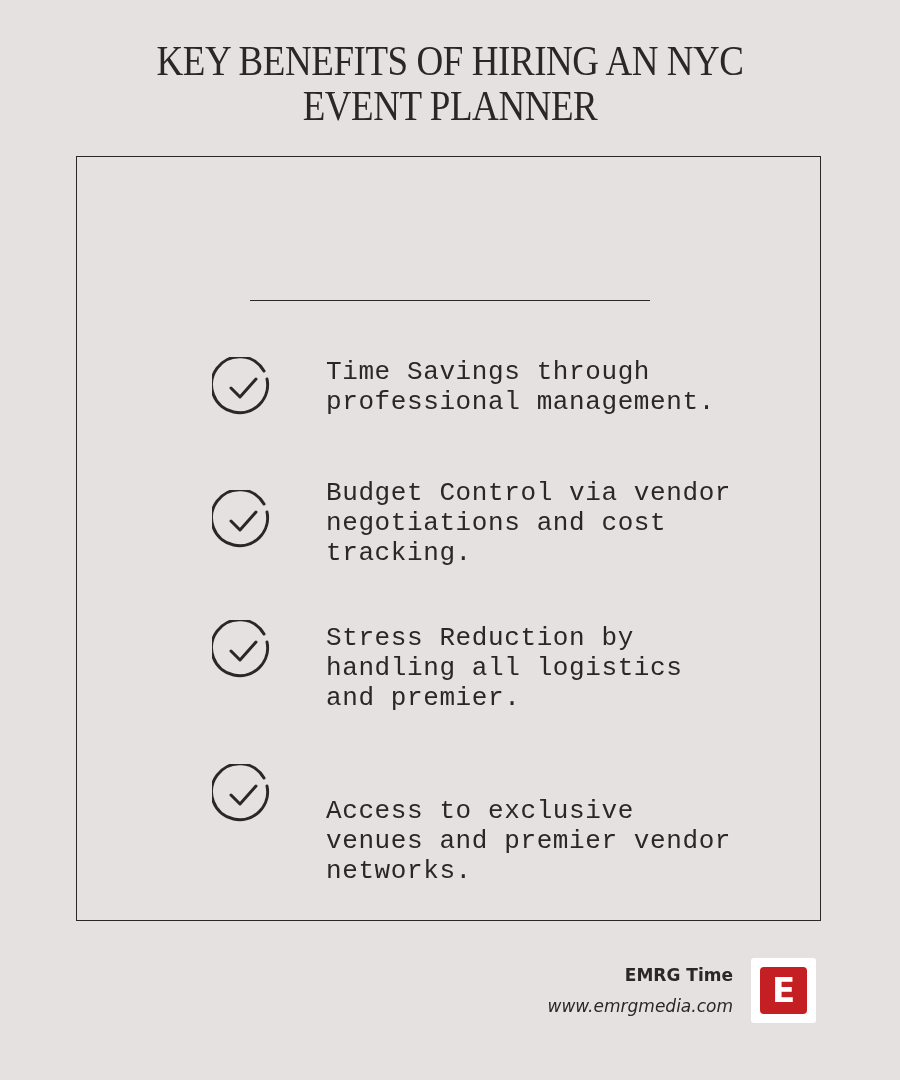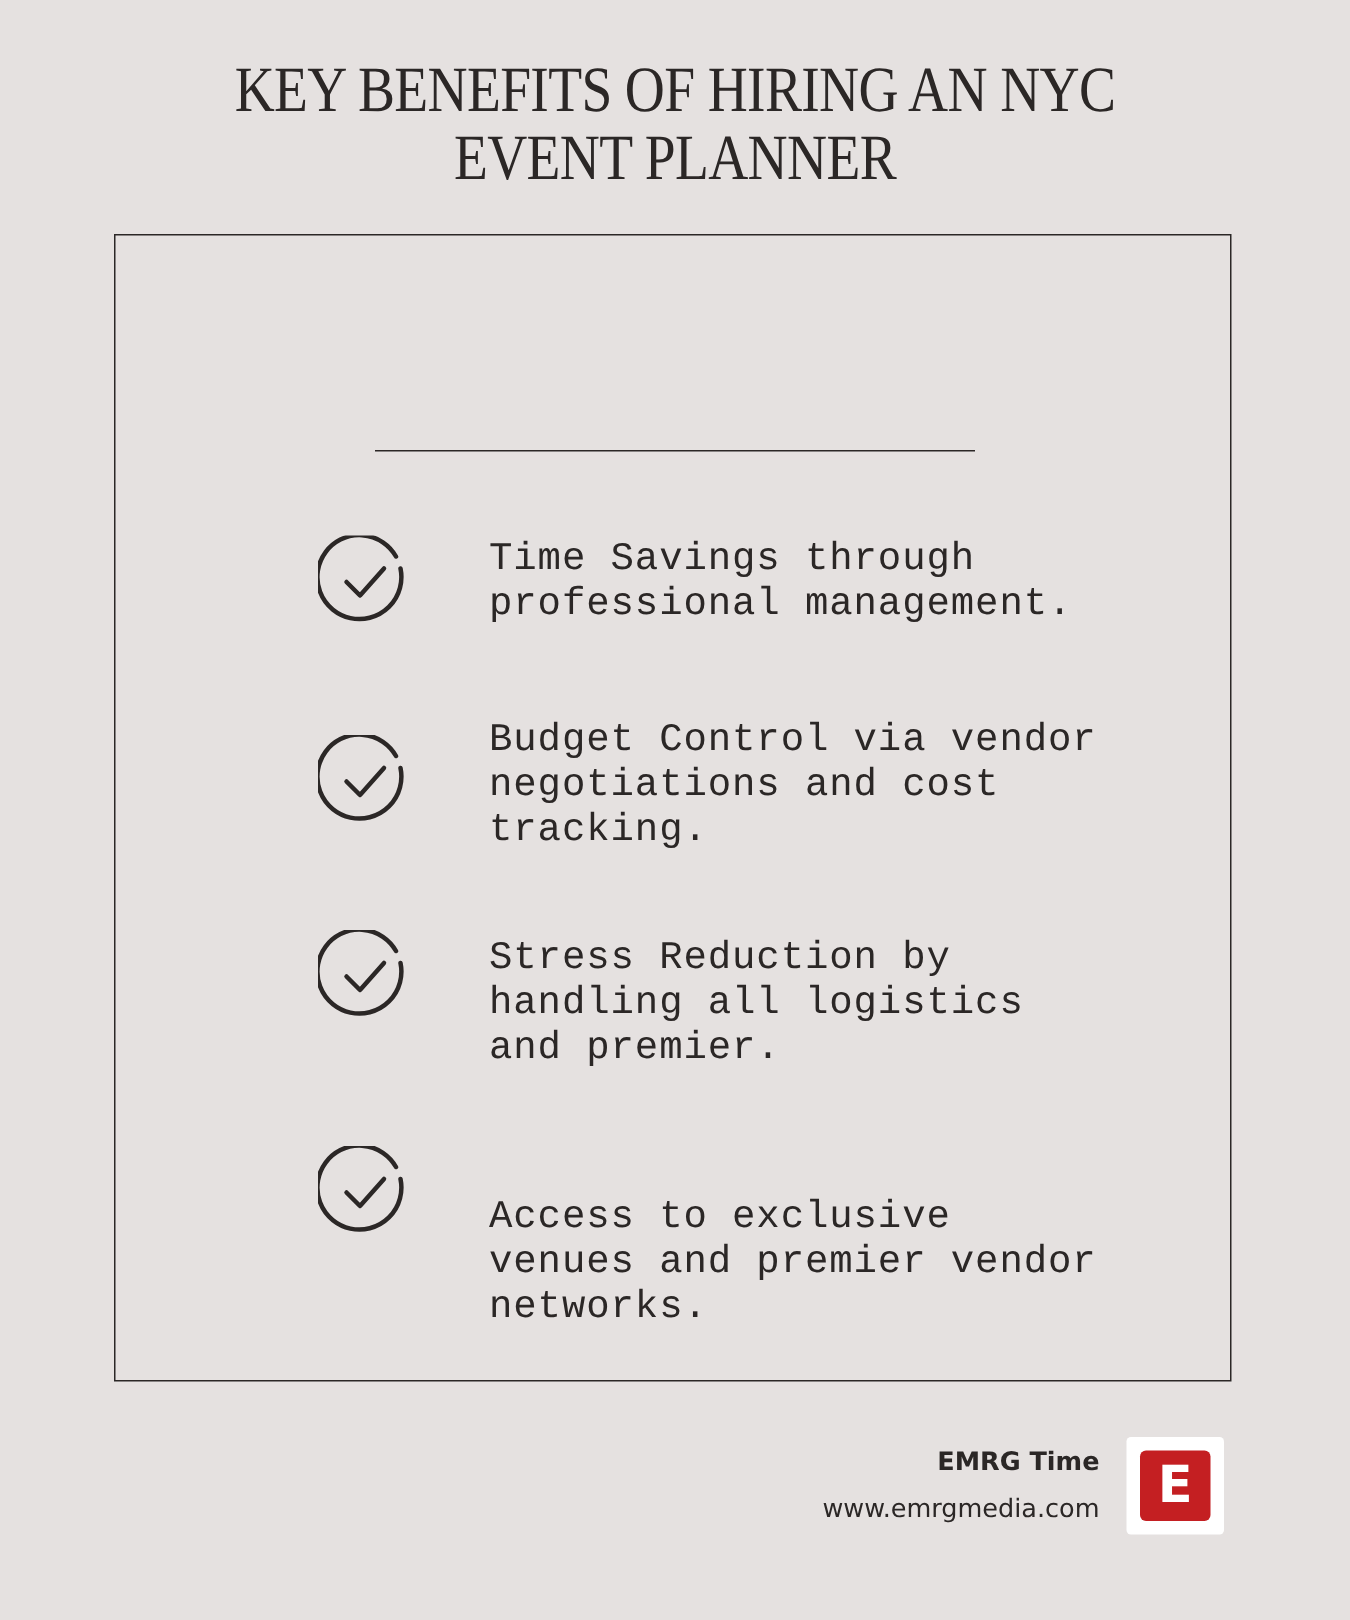--- a/index.html
+++ b/index.html
@@ -27,21 +27,21 @@
       position:absolute; left:114px; top:0;
       font-family:Liberation Mono, monospace; font-size:26px; line-height:30px;
       letter-spacing:0.6px; color:#2b2726; width:420px;
     }
     .brand-name {
       position:absolute; right:167px; top:965px;
       font-family:"DejaVu Sans", sans-serif; font-weight:bold; font-size:17px; color:#2b2726;
     }
     .brand-url {
       position:absolute; right:167px; top:996px;
-      font-family:"DejaVu Sans", sans-serif; font-size:17px; color:#2b2726;
+      font-family:"DejaVu Sans", sans-serif; font-size:17px; color:#2b2726;font-style:italic;
     }
     .logo {
       position:absolute; left:751px; top:958px; width:65px; height:65px; background:#ffffff;
       border-radius:3px;
     }
     .logo-inner {
       position:absolute; left:9px; top:9px; width:47px; height:47px; background:#c41f22;
       border-radius:4px; color:#ffffff; text-align:center;
       font-family:"DejaVu Sans", sans-serif; font-weight:bold; font-size:34px; line-height:47px;
     }

